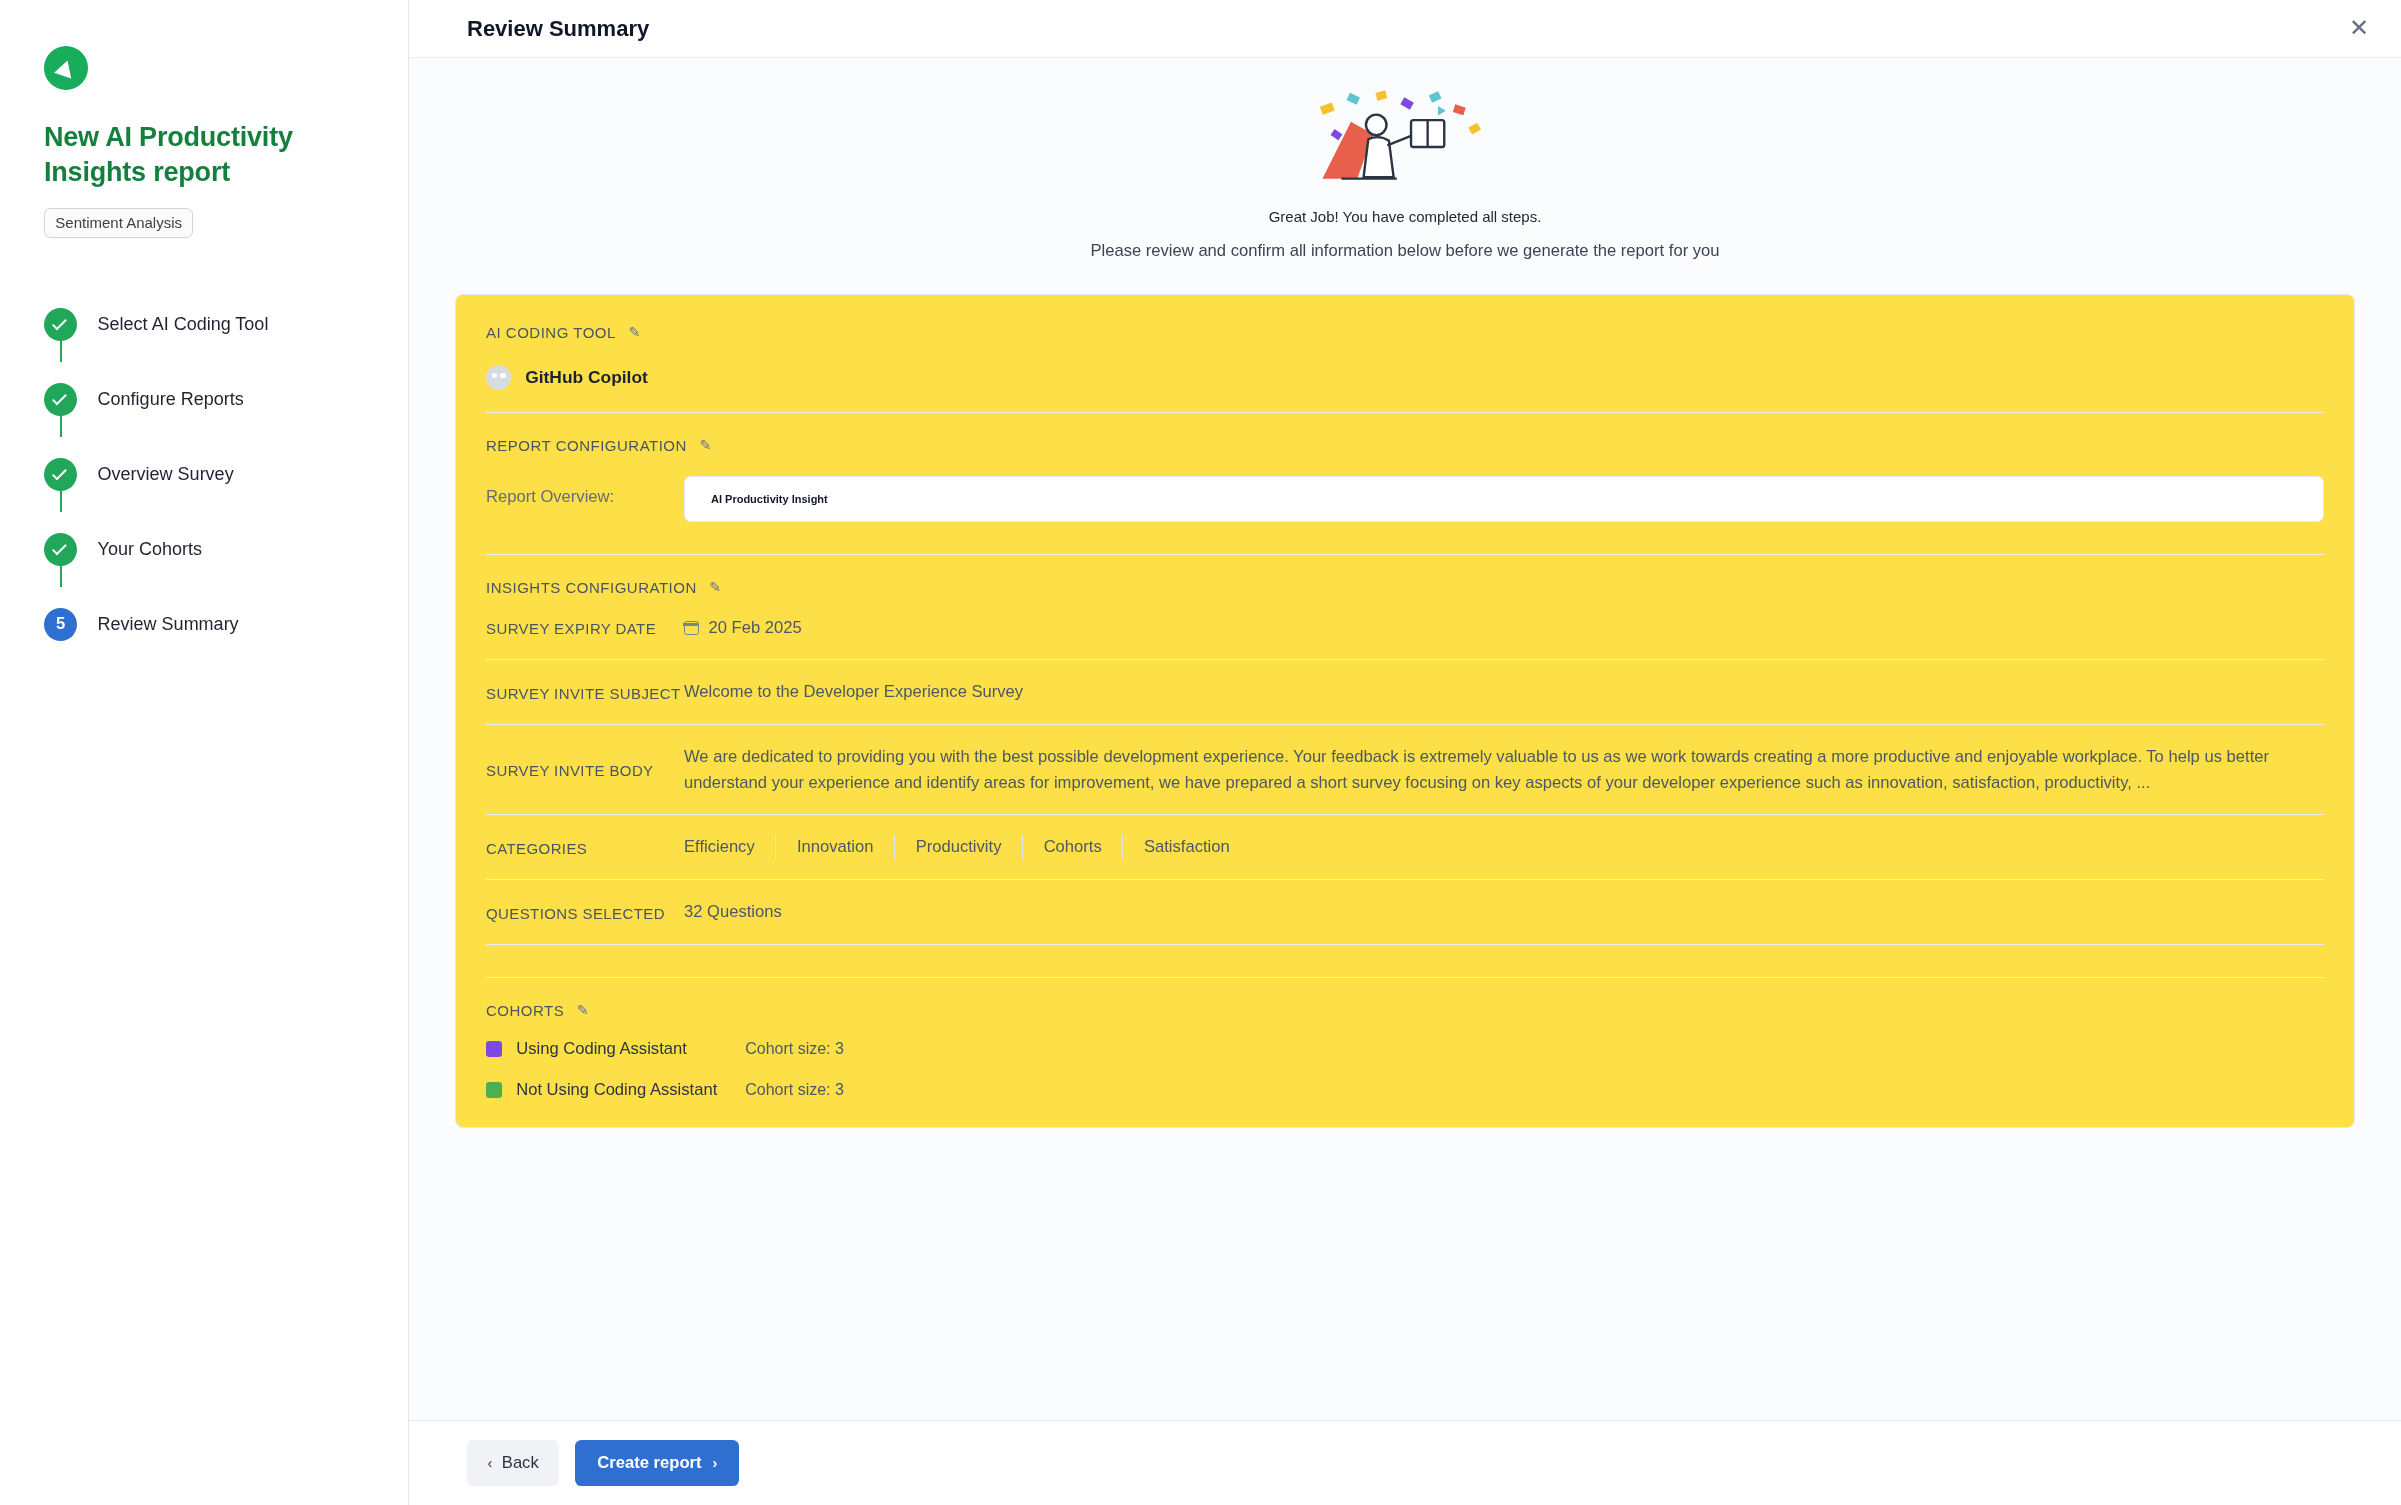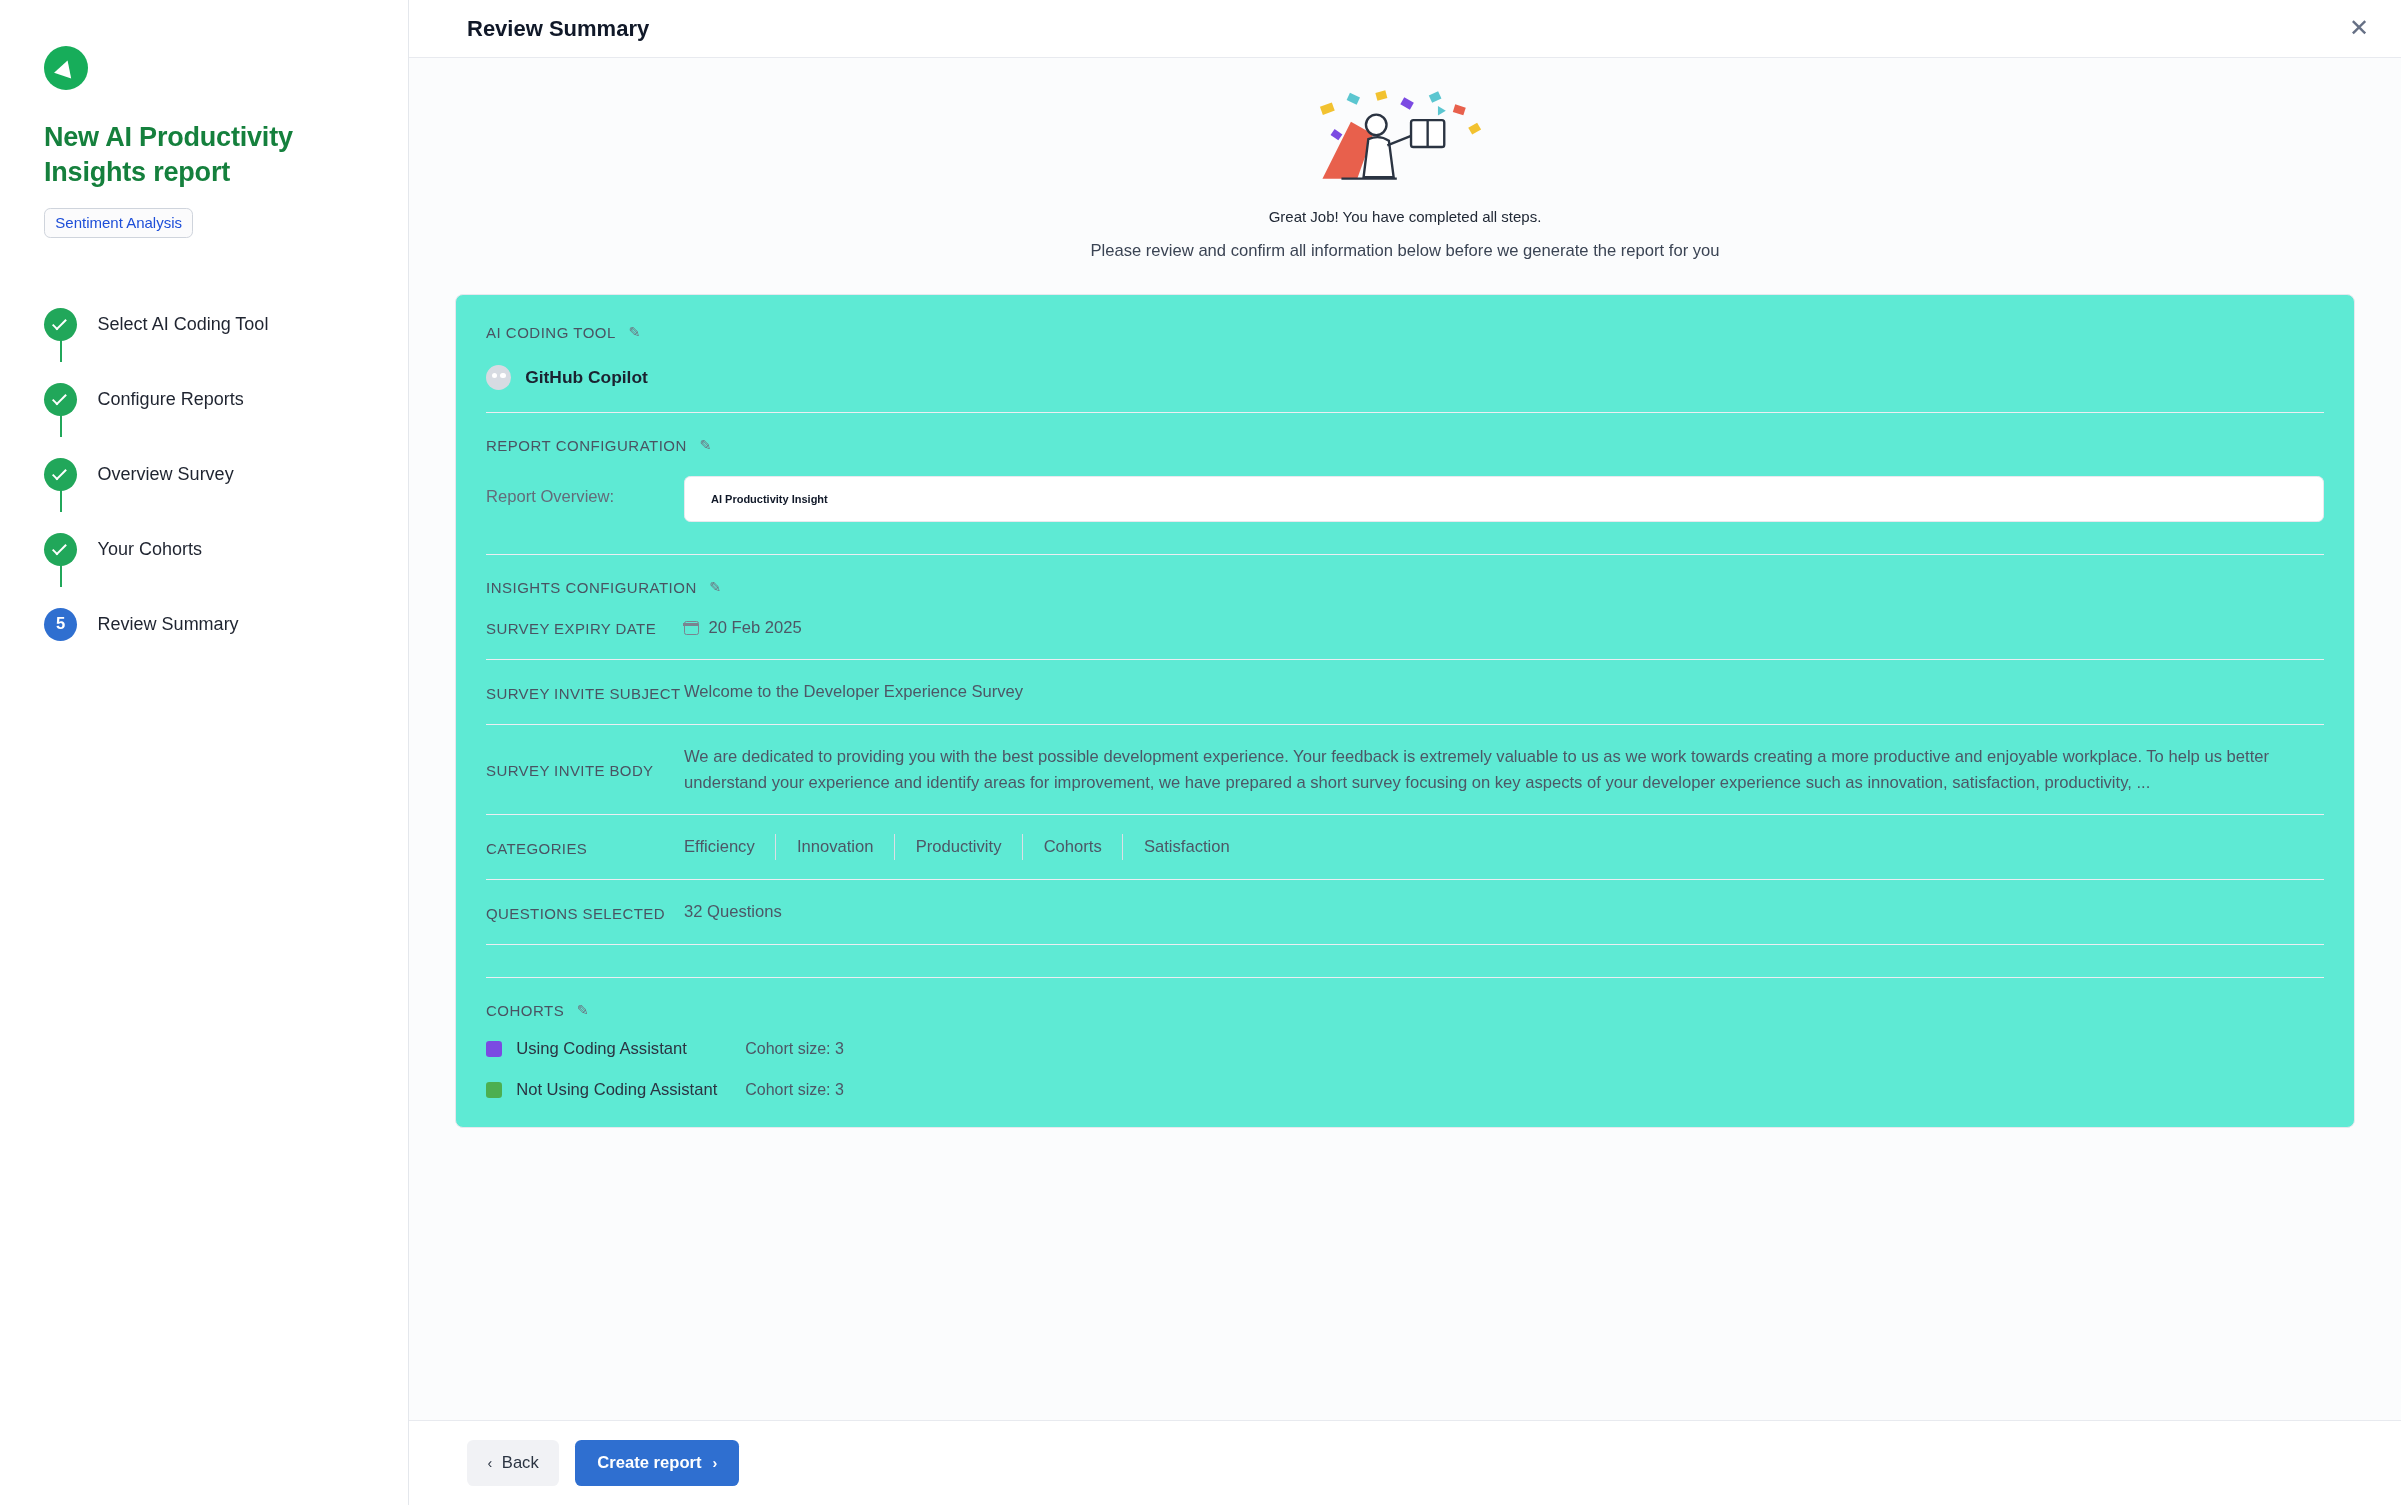--- a/index.html
+++ b/index.html
@@ -47,21 +47,21 @@
     font-size: 27px;
     font-weight: bold;
     line-height: 1.3;
     color: #15803d;
     margin-bottom: 17.4px;
     letter-spacing: -0.2px;
   }
   .badge {
     display: inline-block;
     font-size: 15px;
-    color: #1d4ed8;
+    color: #404040;
     border: 0.8px solid #cfd4dc;
     border-radius: 6.3px;
     padding: 5.5px 10.3px;
     background: #fbfbfc;
   }
   .steps {
     margin-top: 49px;
     position: relative;
   }
   .step {
@@ -165,21 +165,21 @@
     margin-top: 19px;
   }
   .hero-sub {
     font-size: 16.6px;
     color: #3b4454;
     margin-top: 16px;
   }
 
   .card {
     margin: 33px 46px 0 46px;
-    background: #5eead4;
+    background: #fde047;
     border: 0.8px solid #e6e8ee;
     border-radius: 8px;
     padding: 28.5px 30px 27px 30px;
   }
   .section-label {
     font-size: 15px;
     letter-spacing: 0.5px;
     color: #4a5362;
     text-transform: uppercase;
     display: flex;

